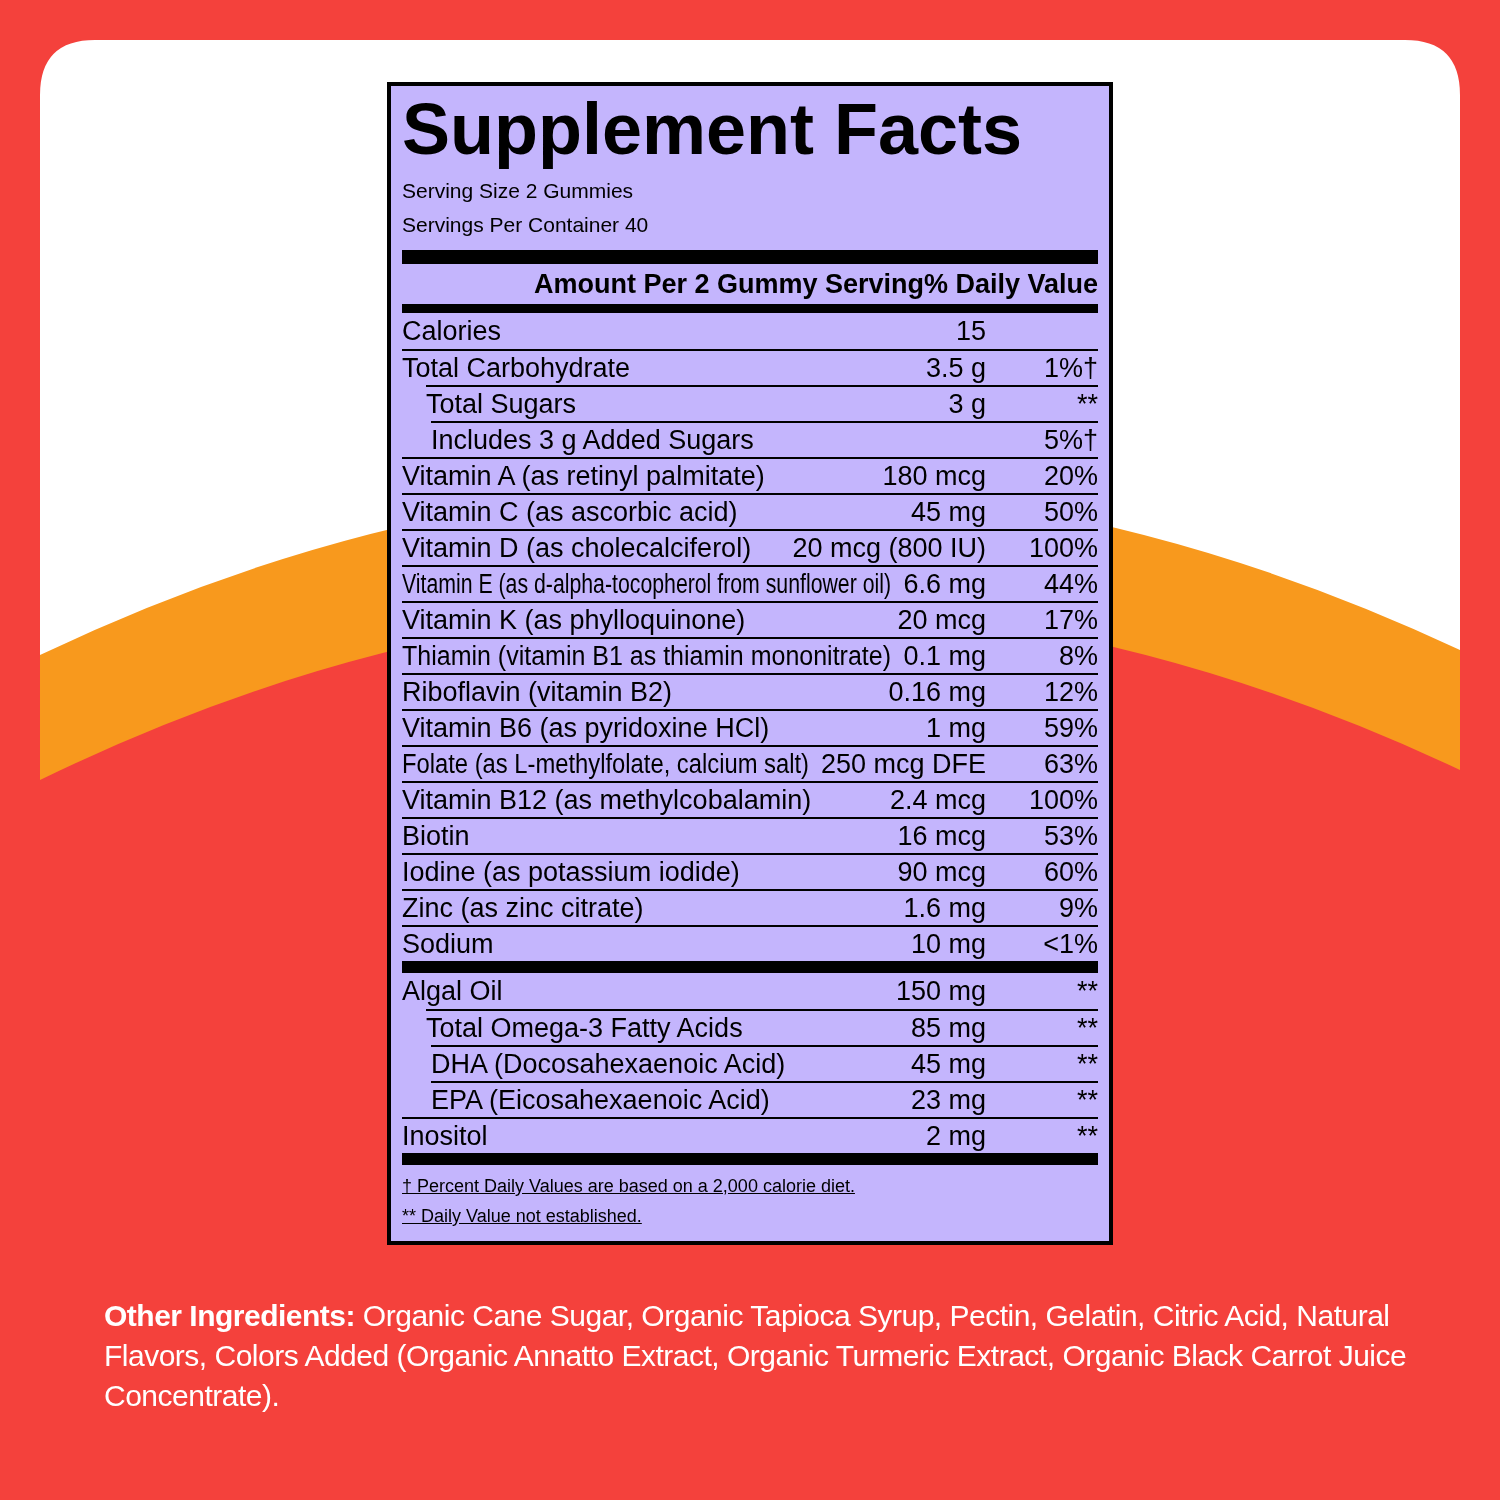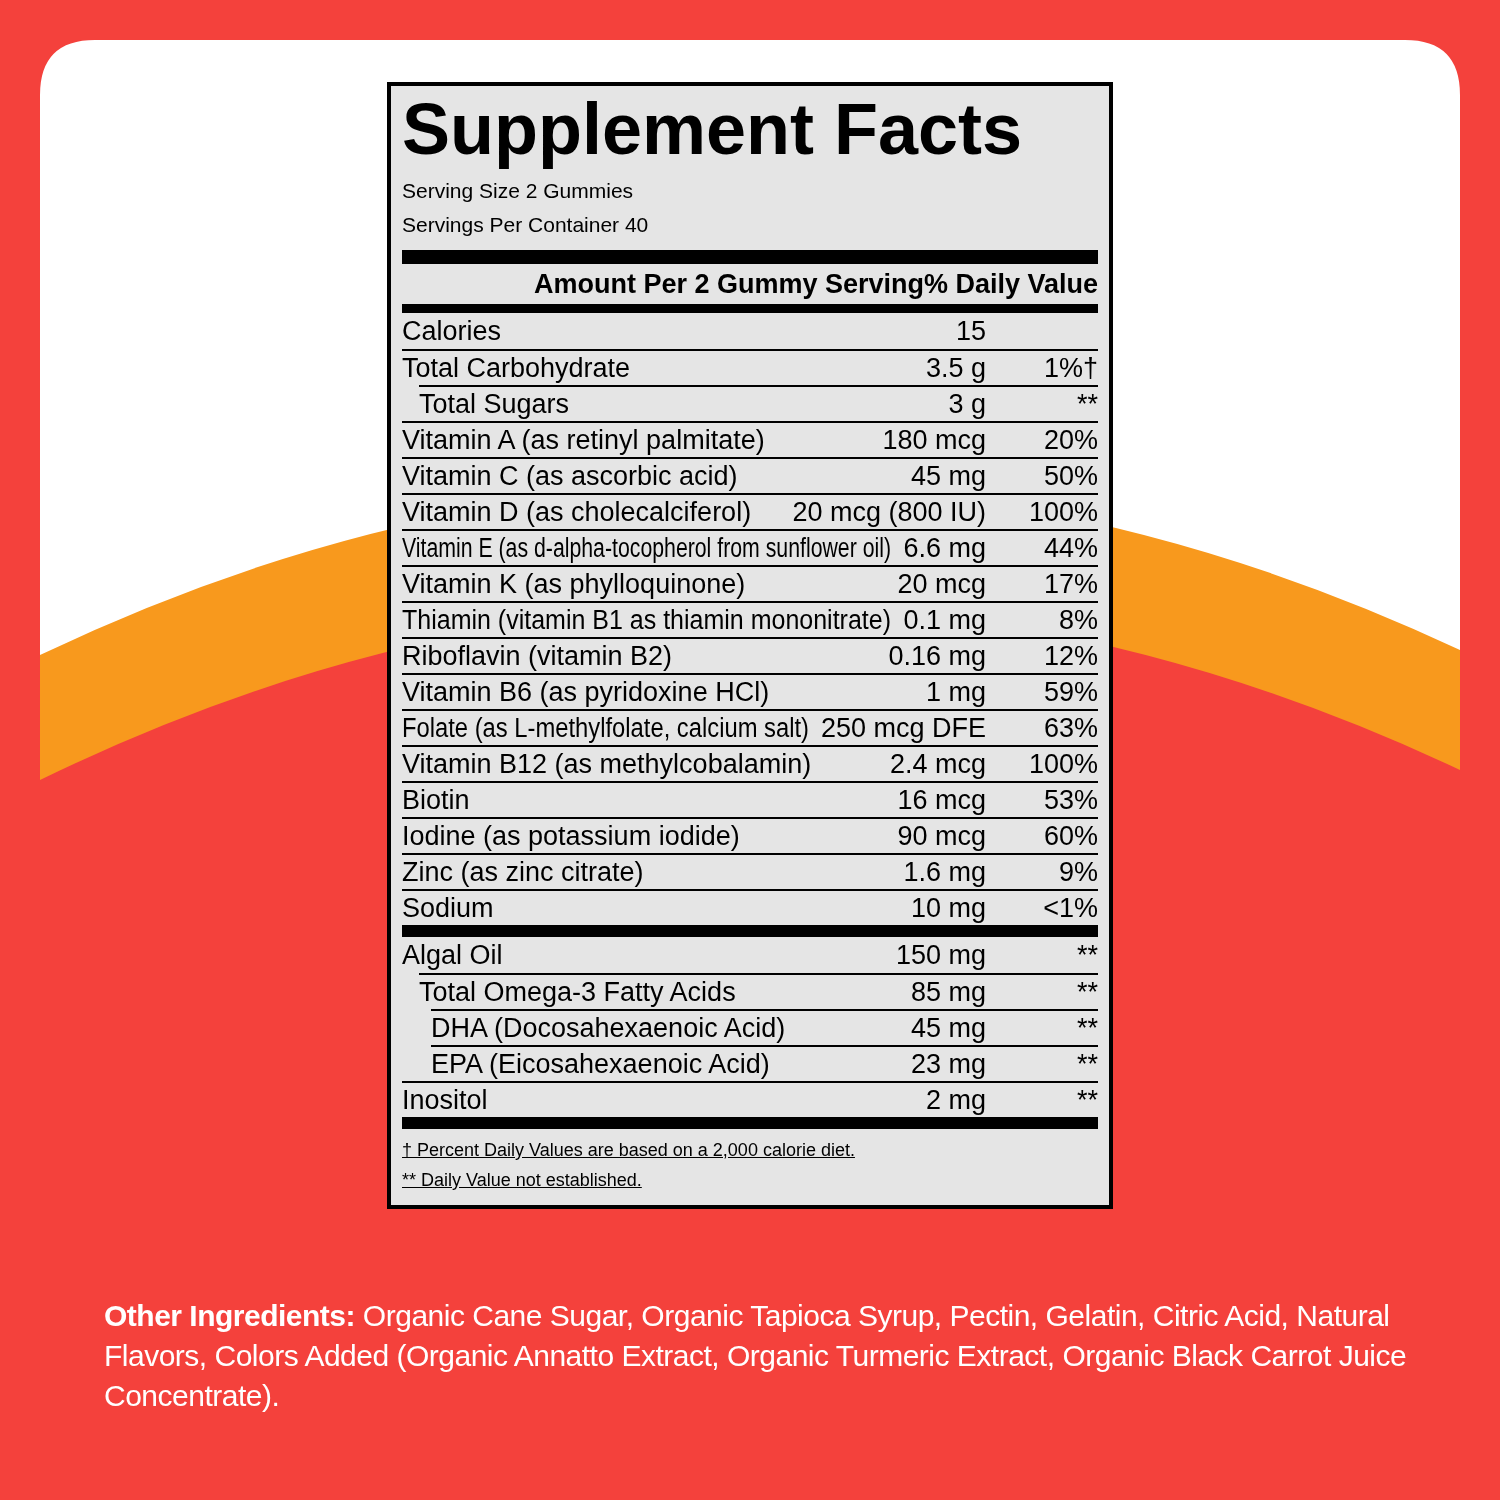--- a/index.html
+++ b/index.html
@@ -2,34 +2,34 @@
 <html><head>
 <meta charset="utf-8">
 <style>
   html,body{margin:0;padding:0;background:#F4413C;}
   .stage{position:relative;width:1500px;height:1500px;overflow:hidden;
          font-family:"Liberation Sans","DejaVu Sans",sans-serif;}
   .bg{position:absolute;left:0;top:0;width:1500px;height:1500px;display:block;}
 
   
   .panel{position:absolute;left:387px;top:82px;width:726px;box-sizing:border-box;
-         background:#e5e5e5;border:4px solid #000;color:#000;
+         background:#c4b5fd;border:4px solid #000;color:#000;
          padding:4px 11px 10px 11px;}
   .title{font-size:72px;line-height:74px;font-weight:bold;letter-spacing:0px;margin:2px 0 0 0;}
   .serving{font-size:21px;line-height:34px;font-weight:normal;}
   .serving.first{margin-top:8px;}
   .bar{background:#000;}
   .bar-a{height:14px;margin-top:8px;}
   .bar-b{height:9px;}
   .bar-c{height:12px;}
   .hdr{display:flex;justify-content:flex-end;align-items:center;height:40px;
        font-size:27px;font-weight:bold;}
   .rows .row+.row{border-top:2.5px solid #000;}
   .row{display:flex;align-items:center;height:36px;box-sizing:border-box;font-size:27px;}
-  .row.i1{margin-left:17px;}
+  .row.i1{margin-left:24px;}
   .row.i2{margin-left:29px;}
   .n{flex:1;min-width:0;}
   .a{white-space:nowrap;text-align:right;margin-right:26px;padding-left:12px;}
   .d{width:86px;text-align:right;white-space:nowrap;}
   .foot{margin-top:6px;font-size:18px;line-height:30px;text-decoration:underline;}
 
   
   .fit{overflow:visible;}
   .fit>span{display:inline-block;white-space:nowrap;transform-origin:left center;}
 
@@ -76,20 +76,25 @@
         <div class="row">
           <span class="n fit"><span>Total Carbohydrate</span></span>
           <span class="a"><span>3.5 g</span></span>
           <span class="d"><span>1%†</span></span>
         </div>
         <div class="row i1">
           <span class="n fit"><span>Total Sugars</span></span>
           <span class="a"><span>3 g</span></span>
           <span class="d"><span>**</span></span>
         </div>
+        <div class="row i2">
+          <span class="n fit"><span>Includes 3 g Added Sugars</span></span>
+          <span class="a"><span></span></span>
+          <span class="d"><span>5%†</span></span>
+        </div>
         <div class="row">
           <span class="n fit"><span>Vitamin A (as retinyl palmitate)</span></span>
           <span class="a"><span>180 mcg</span></span>
           <span class="d"><span>20%</span></span>
         </div>
         <div class="row">
           <span class="n fit"><span>Vitamin C (as ascorbic acid)</span></span>
           <span class="a"><span>45 mg</span></span>
           <span class="d"><span>50%</span></span>
         </div>

